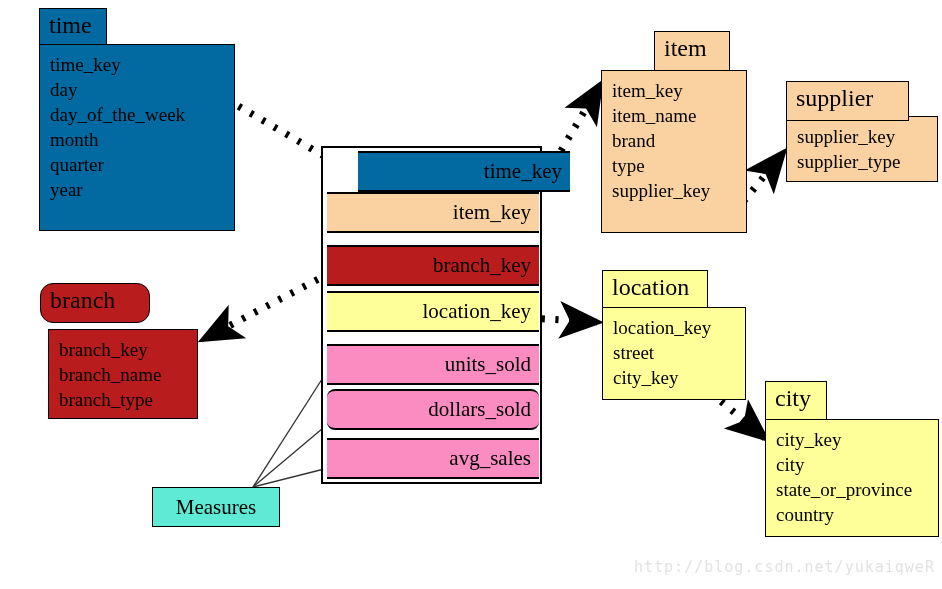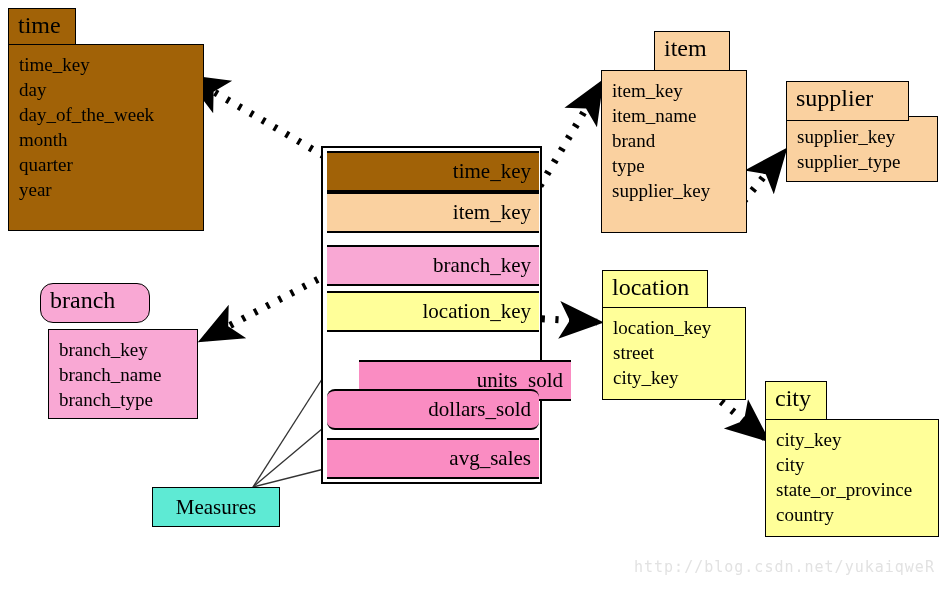--- a/index.html
+++ b/index.html
@@ -44,23 +44,23 @@
     z-index: 2;
   }
   .tbody .fld {
     font-size: 19px;
     line-height: 25px;
     white-space: nowrap;
     color: #000;
   }
 
   
-  .c-green  { background: #a16207; }
+  .c-green  { background: #0369a1; margin-left: 31px; }
   .c-orange { background: #fad1a0; }
-  .c-blue   { background: #f9a8d4; }
+  .c-blue   { background: #b91c1c; }
   .c-yellow { background: #ffff99; }
   .c-pink   { background: #fa8cc2; }
 
   
   #fact-title {
     position: absolute;
     left: 332px;
     top: 103px;
     font-size: 24px;
     line-height: 1;
@@ -226,21 +226,21 @@
     <div class="fld">state_or_province</div>
     <div class="fld">country</div>
   </div>
 
   <div id="fact-frame"></div>
 
   <div class="fact-row c-green" style="top:151px;">time_key</div>
   <div class="fact-row c-orange" style="top:192px;">item_key</div>
   <div class="fact-row c-blue" style="top:245px;">branch_key</div>
   <div class="fact-row c-yellow" style="top:291px;">location_key</div>
-  <div class="fact-row c-pink" style="top:360px;margin-left:32px;">units_sold</div>
+  <div class="fact-row c-pink" style="top:344px;">units_sold</div>
   <div class="fact-row c-pink" style="top:389px;border-radius:8px;">dollars_sold</div>
   <div class="fact-row c-pink" style="top:438px;">avg_sales</div>
 
   <div id="measures-box">Measures</div>
 
   <div id="watermark">http://blog.csdn.net/yukaiqweR</div>
 
 </div>
 
 </body></html>

